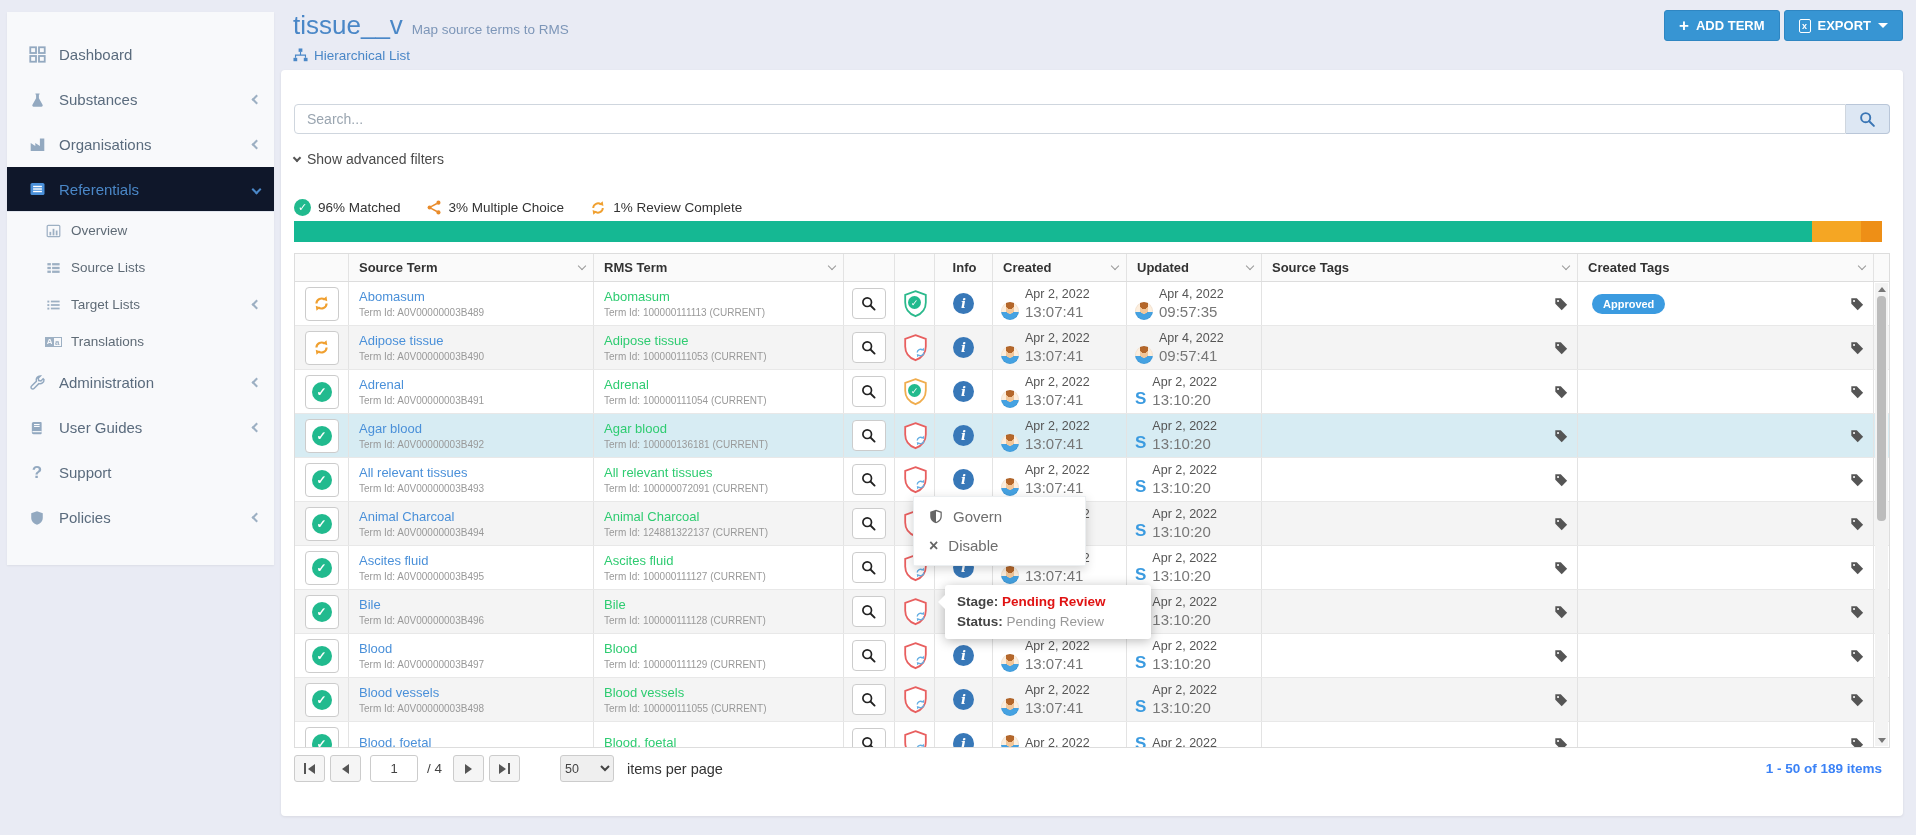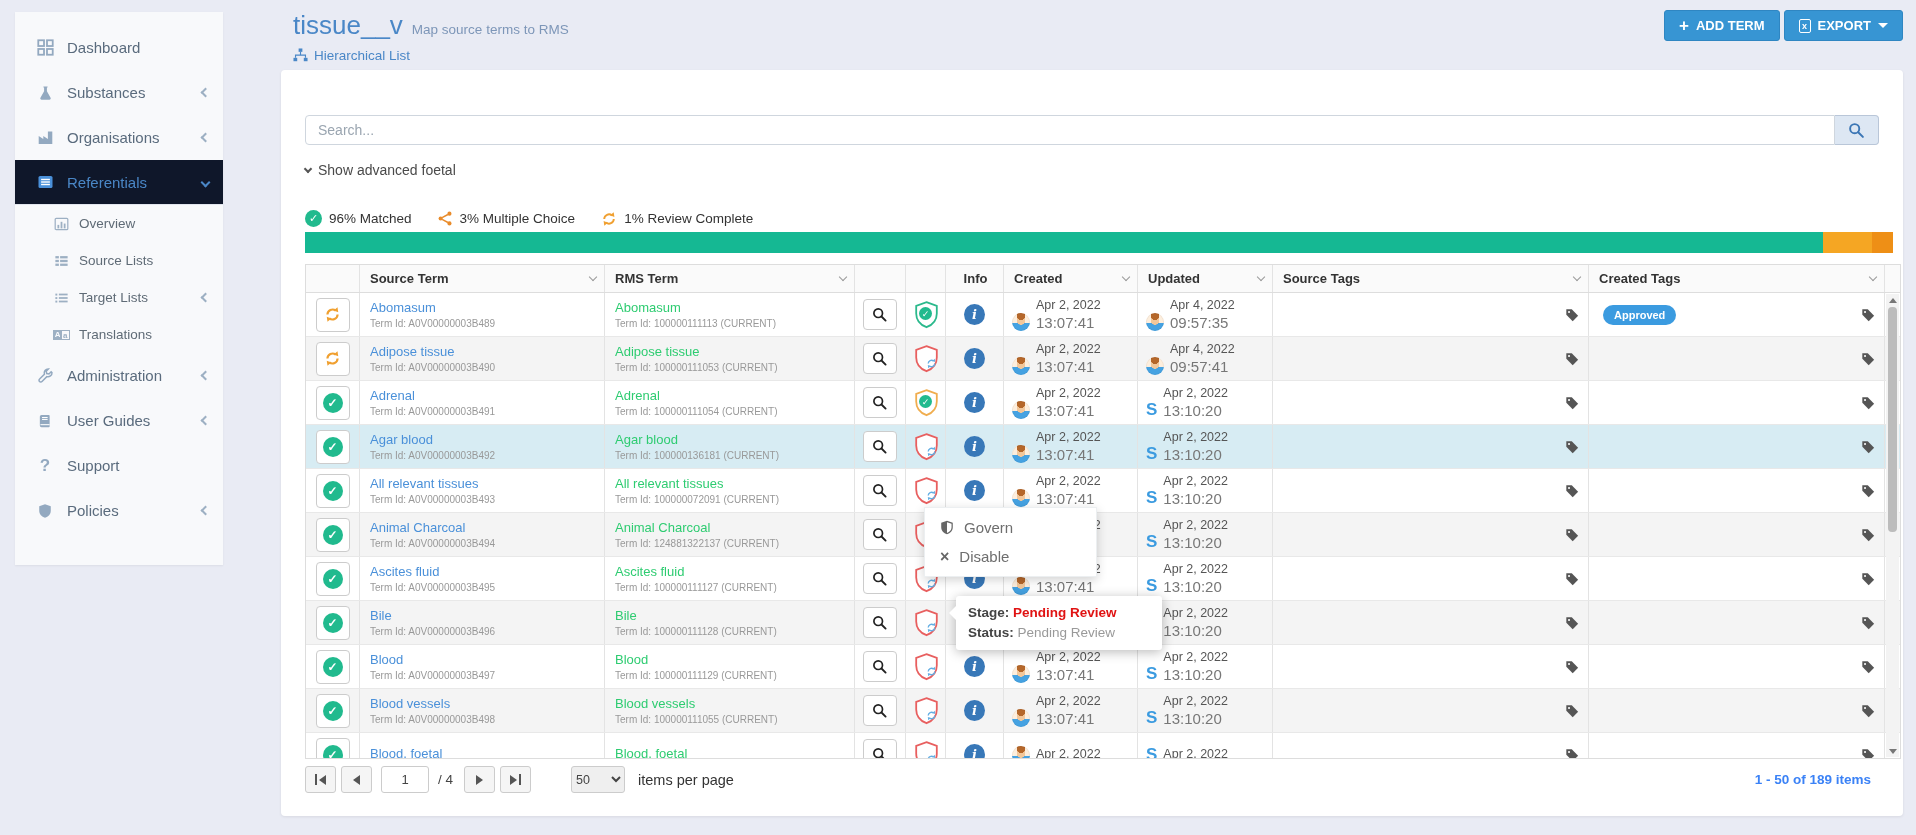--- a/index.html
+++ b/index.html
@@ -1,22 +1,22 @@
 <!DOCTYPE html>
 <html><head>
 <meta charset="utf-8">
 <style>
   * { box-sizing: border-box; margin: 0; padding: 0; }
   html,body { width:1916px; height:835px; overflow:hidden;
     font-family:"Liberation Sans","DejaVu Sans",sans-serif; background:#e9ebf4; color:#333; }
   svg { display:block; }
 
   
-  .sidebar { position:absolute; left:15px; top:12px; width:208px; height:553px;
-    background:#f8f9fb; box-shadow:0 1px 2px rgba(0,0,0,.06); padding-top:13px; }
+  .sidebar { position:absolute; left:7px; top:12px; width:267px; height:553px;
+    background:#f8f9fb; box-shadow:0 1px 2px rgba(0,0,0,.06); padding-top:20px; }
   .side-item { display:flex; align-items:center; height:45px; padding:0 14px 0 20px;
     color:#5a6b7d; font-size:15px; cursor:pointer; }
   .side-item.sub { height:37px; padding-left:38px; font-size:13.5px; color:#5f6b76; }
   .side-item.active { background:#0f172a; border-bottom:1px solid #e2e6ee; }
   .side-item.active .slabel { color:#4a87c7; }
   .sicon { width:20px; height:18px; margin-right:12px; color:#93a9c0; display:flex; align-items:center; justify-content:center; flex:none; }
   .side-item.sub .sicon { width:17px; margin-right:9px; color:#9db0c3; }
   .side-item.active > .sicon { color:#4a90d9; }
   .slabel { flex:1 1 auto; }
   .chev { display:inline-block; width:7px; height:7px; border-right:2px solid #9db0c3; border-bottom:2px solid #9db0c3; }
@@ -38,21 +38,21 @@
   .head-actions { display:flex; gap:4px; }
   .btn { display:flex; align-items:center; gap:7px; height:31px; padding:0 14px; background:#3795d3;
     color:#fff; font-size:13px; font-weight:bold; border:1px solid #2f86c2; border-radius:3px; cursor:pointer; }
   .plus { font-size:17px; font-weight:bold; line-height:1; }
   .xls { display:inline-flex; align-items:center; justify-content:center; width:12px; height:14px;
     border:1.5px solid #fff; border-radius:2px; font-size:9px; font-weight:bold; }
   .caret-down { width:0; height:0; border-left:5px solid transparent; border-right:5px solid transparent; border-top:5px solid #fff; }
 
   
   .card { position:relative; margin:0 13px 0 0; width:1622px; height:746px; background:#fff;
-    border-radius:4px; box-shadow:0 1px 3px rgba(0,0,0,.08); padding:24px; }
+    border-radius:4px; box-shadow:0 1px 3px rgba(0,0,0,.08); padding:13px; }
   .search-row { display:flex; margin-top:21px; height:30px; }
   .search-input { flex:1; height:30px; border:1px solid #cfd6de; border-radius:4px 0 0 4px; padding:0 12px;
     font-size:14px; color:#555; font-family:inherit; }
   .search-input::placeholder { color:#9aa5b0; }
   .search-btn { width:44px; height:30px; background:#dde7f3; border:1px solid #b9c6d8; border-left:none;
     border-radius:0 4px 4px 0; display:flex; align-items:center; justify-content:center; cursor:pointer; }
   .adv-filters { display:flex; align-items:center; gap:7px; margin-top:17px; font-size:14px; color:#4a4a4a; cursor:pointer; }
   .adv-filters .chev { border-color:#555; width:6px; height:6px; margin-top:-3px; }
 
   .stats-row { display:flex; align-items:center; gap:26px; margin-top:32px; font-size:13.5px; color:#333; }
@@ -324,21 +324,21 @@
           <svg width="17" height="17" viewBox="0 0 16 16">
               <circle cx="6.3" cy="6.3" r="4.3" fill="none" stroke="#3b76b5" stroke-width="1.8"></circle>
               <line x1="9.6" y1="9.6" x2="14" y2="14" stroke="#3b76b5" stroke-width="1.9" stroke-linecap="round"></line>
             </svg>
         </span>
       </button>
     </div>
 
     <div class="adv-filters">
       <span class="chev down"></span>
-      <span>Show advanced foetal</span>
+      <span>Show advanced filters</span>
     </div>
 
     <div class="stats-row">
       <div class="stat">
         <span class="ok-circle">✓</span>
         <span>96% Matched</span>
       </div>
       <div class="stat">
         <span>
           <svg width="15" height="15" viewBox="0 0 16 16">

